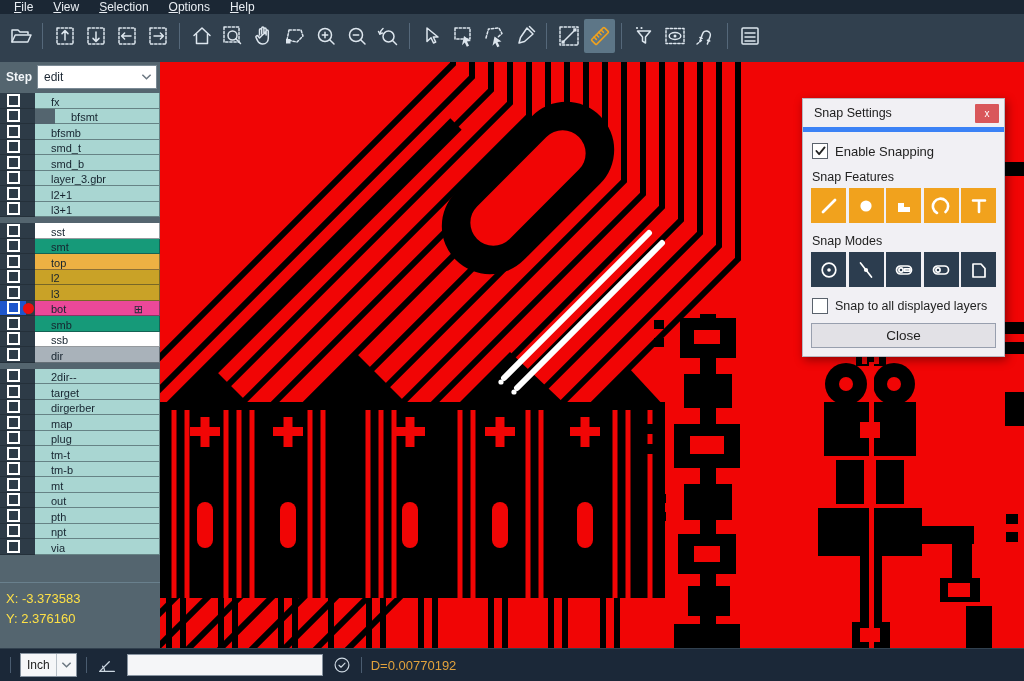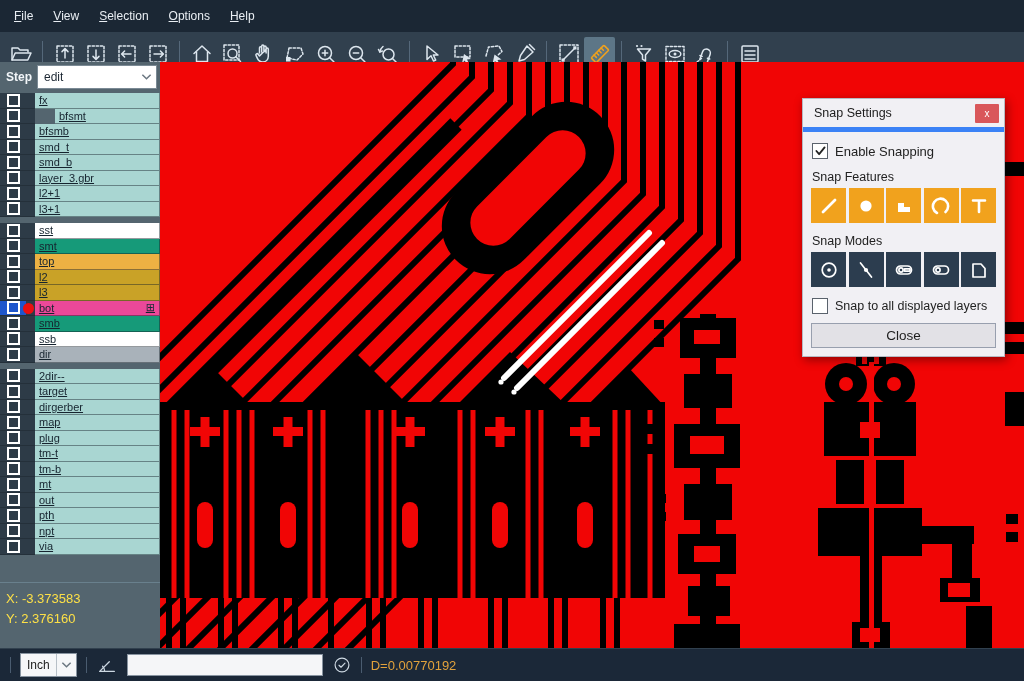--- a/index.html
+++ b/index.html
@@ -1,20 +1,20 @@
 <!DOCTYPE html>
 <html><head>
 <meta charset="utf-8">
 <style>
   html,body{margin:0;padding:0;}
   body{width:1024px;height:681px;overflow:hidden;font-family:"Liberation Sans",sans-serif;background:#31404e;}
   #app{position:relative;width:1024px;height:681px;}
 
   
-  #menubar{height:32px;background:#1b2734;display:flex;align-items:center;padding-left:4px;}
+  #menubar{height:14px;background:#1b2734;display:flex;align-items:center;padding-left:4px;}
   .menu-item{color:#e9eef3;font-size:12px;padding:1px 10px 2px;cursor:default;}
   .menu-item::first-letter{text-decoration:underline;}
 
   
   #toolbar{height:44px;background:#31404e;display:flex;align-items:center;padding:0 5px;}
   .tool{width:31px;height:34px;display:flex;align-items:center;justify-content:center;border-radius:2px;}
   .tool svg{stroke:#dde6ee;fill:none;stroke-width:1.5;stroke-linecap:round;stroke-linejoin:round;}
   .tool .fill{fill:#dde6ee;stroke:none;}
   .tool.active{background:#5d7687;}
   .tsep{width:1px;height:26px;background:#55687a;margin:0 6px;}
@@ -29,21 +29,21 @@
   #layerlist{margin-top:1px;}
   .layer-row{display:flex;align-items:stretch;height:15.5px;position:relative;}
   .layer-row.sep{height:6px;}
   .chkwrap{width:26px;background:#2d3b47;display:flex;align-items:center;justify-content:center;flex:none;border-bottom:1px solid #24303a;}
   .chk{width:9px;height:9px;border:2px solid #fff;background:#2d3b47;}
   .layer-row.active .chkwrap{background:#1e56cc;}
   .layer-row.active .chk{background:#1e56cc;}
   .dotzone{width:9px;background:#2d3b47;flex:none;border-bottom:1px solid #24303a;position:relative;}
   .dot{display:none;position:absolute;left:-3px;top:2px;width:11px;height:11px;border-radius:50%;background:#ea0f0f;z-index:2;}
   .layer-row.active .dot{display:block;}
-  .cell{flex:1;display:flex;align-items:center;padding:0 4px;font-size:11px;color:#16242f;border-bottom:1px solid rgba(20,30,40,.45);border-right:1px solid rgba(20,30,40,.45);text-decoration:underline;}
+  .cell{flex:1;display:flex;align-items:flex-end;padding:0 16px;font-size:11px;color:#16242f;border-bottom:1px solid rgba(20,30,40,.45);border-right:1px solid rgba(20,30,40,.45);}
   .grid-ico{display:none;margin-left:auto;font-size:11px;line-height:1;color:#1c2a36;}
   .layer-row.active .grid-ico{display:block;}
 
   #xyblock{position:absolute;left:0;right:0;bottom:11px;height:48px;border-top:1px solid #67playback;border-top:1px solid #69808d;padding:6px 0 0 6px;color:#fde047;font-size:13px;line-height:1.5;}
 
   
   #canvas{position:absolute;left:160px;top:62px;width:864px;height:586px;background:#f10505;}
   #canvas svg{display:block;}
 
   

